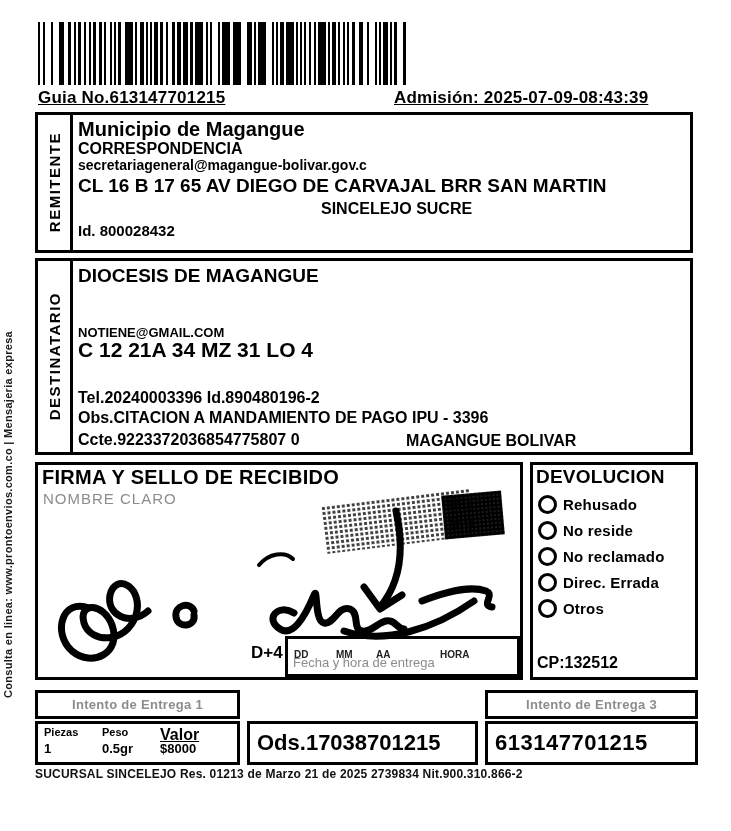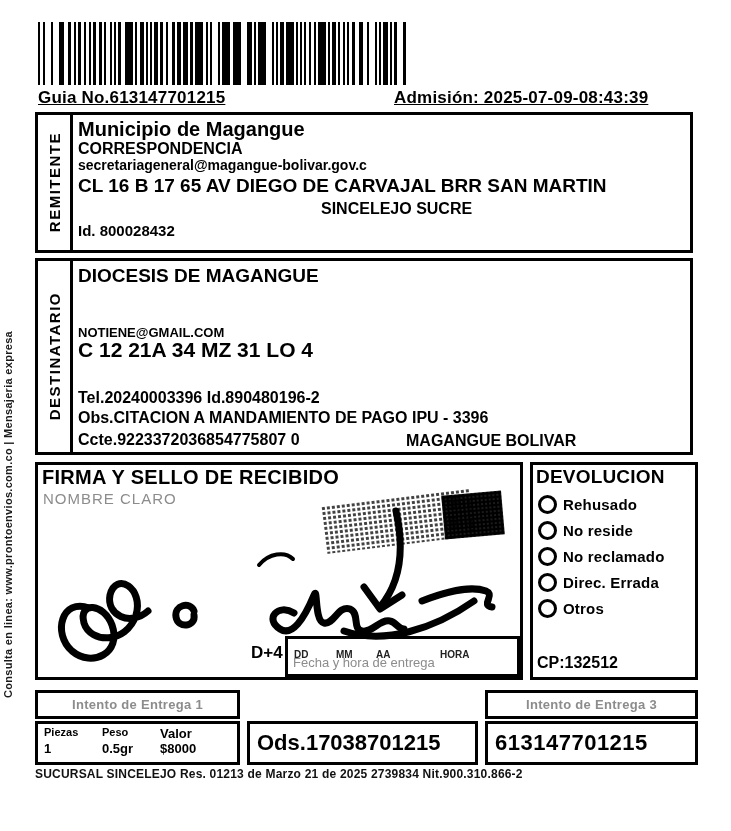--- a/index.html
+++ b/index.html
@@ -255,21 +255,21 @@
     </div>
     <div class="abs b" style="left:4px;top:189px;font-size:16px;">CP:132512</div>
   </div>
 
   <div class="abs att-hdr" style="left:35px;top:690px;width:205px;height:29px;">Intento de Entrega 1</div>
   <div class="abs att-hdr" style="left:485px;top:690px;width:213px;height:29px;">Intento de Entrega 3</div>
 
   <div class="abs att-val" style="left:35px;top:721px;width:205px;height:44px;">
     <span class="abs b" style="left:6px;top:2px;font-size:11px;">Piezas</span>
     <span class="abs b" style="left:64px;top:2px;font-size:11px;">Peso</span>
-    <span class="abs b" style="left:122px;top:2px;font-size:13px;">Valor</span>
+    <span class="abs b" style="left:122px;top:2px;font-size:16px;text-decoration:underline;">Valor</span>
     <span class="abs b" style="left:6px;top:17px;font-size:13px;">1</span>
     <span class="abs b" style="left:64px;top:17px;font-size:13px;">0.5gr</span>
     <span class="abs b" style="left:122px;top:17px;font-size:13px;">$8000</span>
   </div>
   <div class="abs att-val b" style="left:247px;top:721px;width:231px;height:44px;display:flex;align-items:center;padding-left:7px;font-size:22px;">Ods.17038701215</div>
   <div class="abs att-val b" style="left:485px;top:721px;width:213px;height:44px;display:flex;align-items:center;padding-left:7px;font-size:22px;letter-spacing:.5px;">613147701215</div>
 
   <div class="abs b" style="left:35px;top:767px;font-size:12px;color:#111;letter-spacing:.2px;">SUCURSAL SINCELEJO Res. 01213 de Marzo 21 de 2025  2739834 Nit.900.310.866-2</div>
 
   <div class="abs" style="left:2px;top:278px;height:420px;display:flex;align-items:flex-end;">

